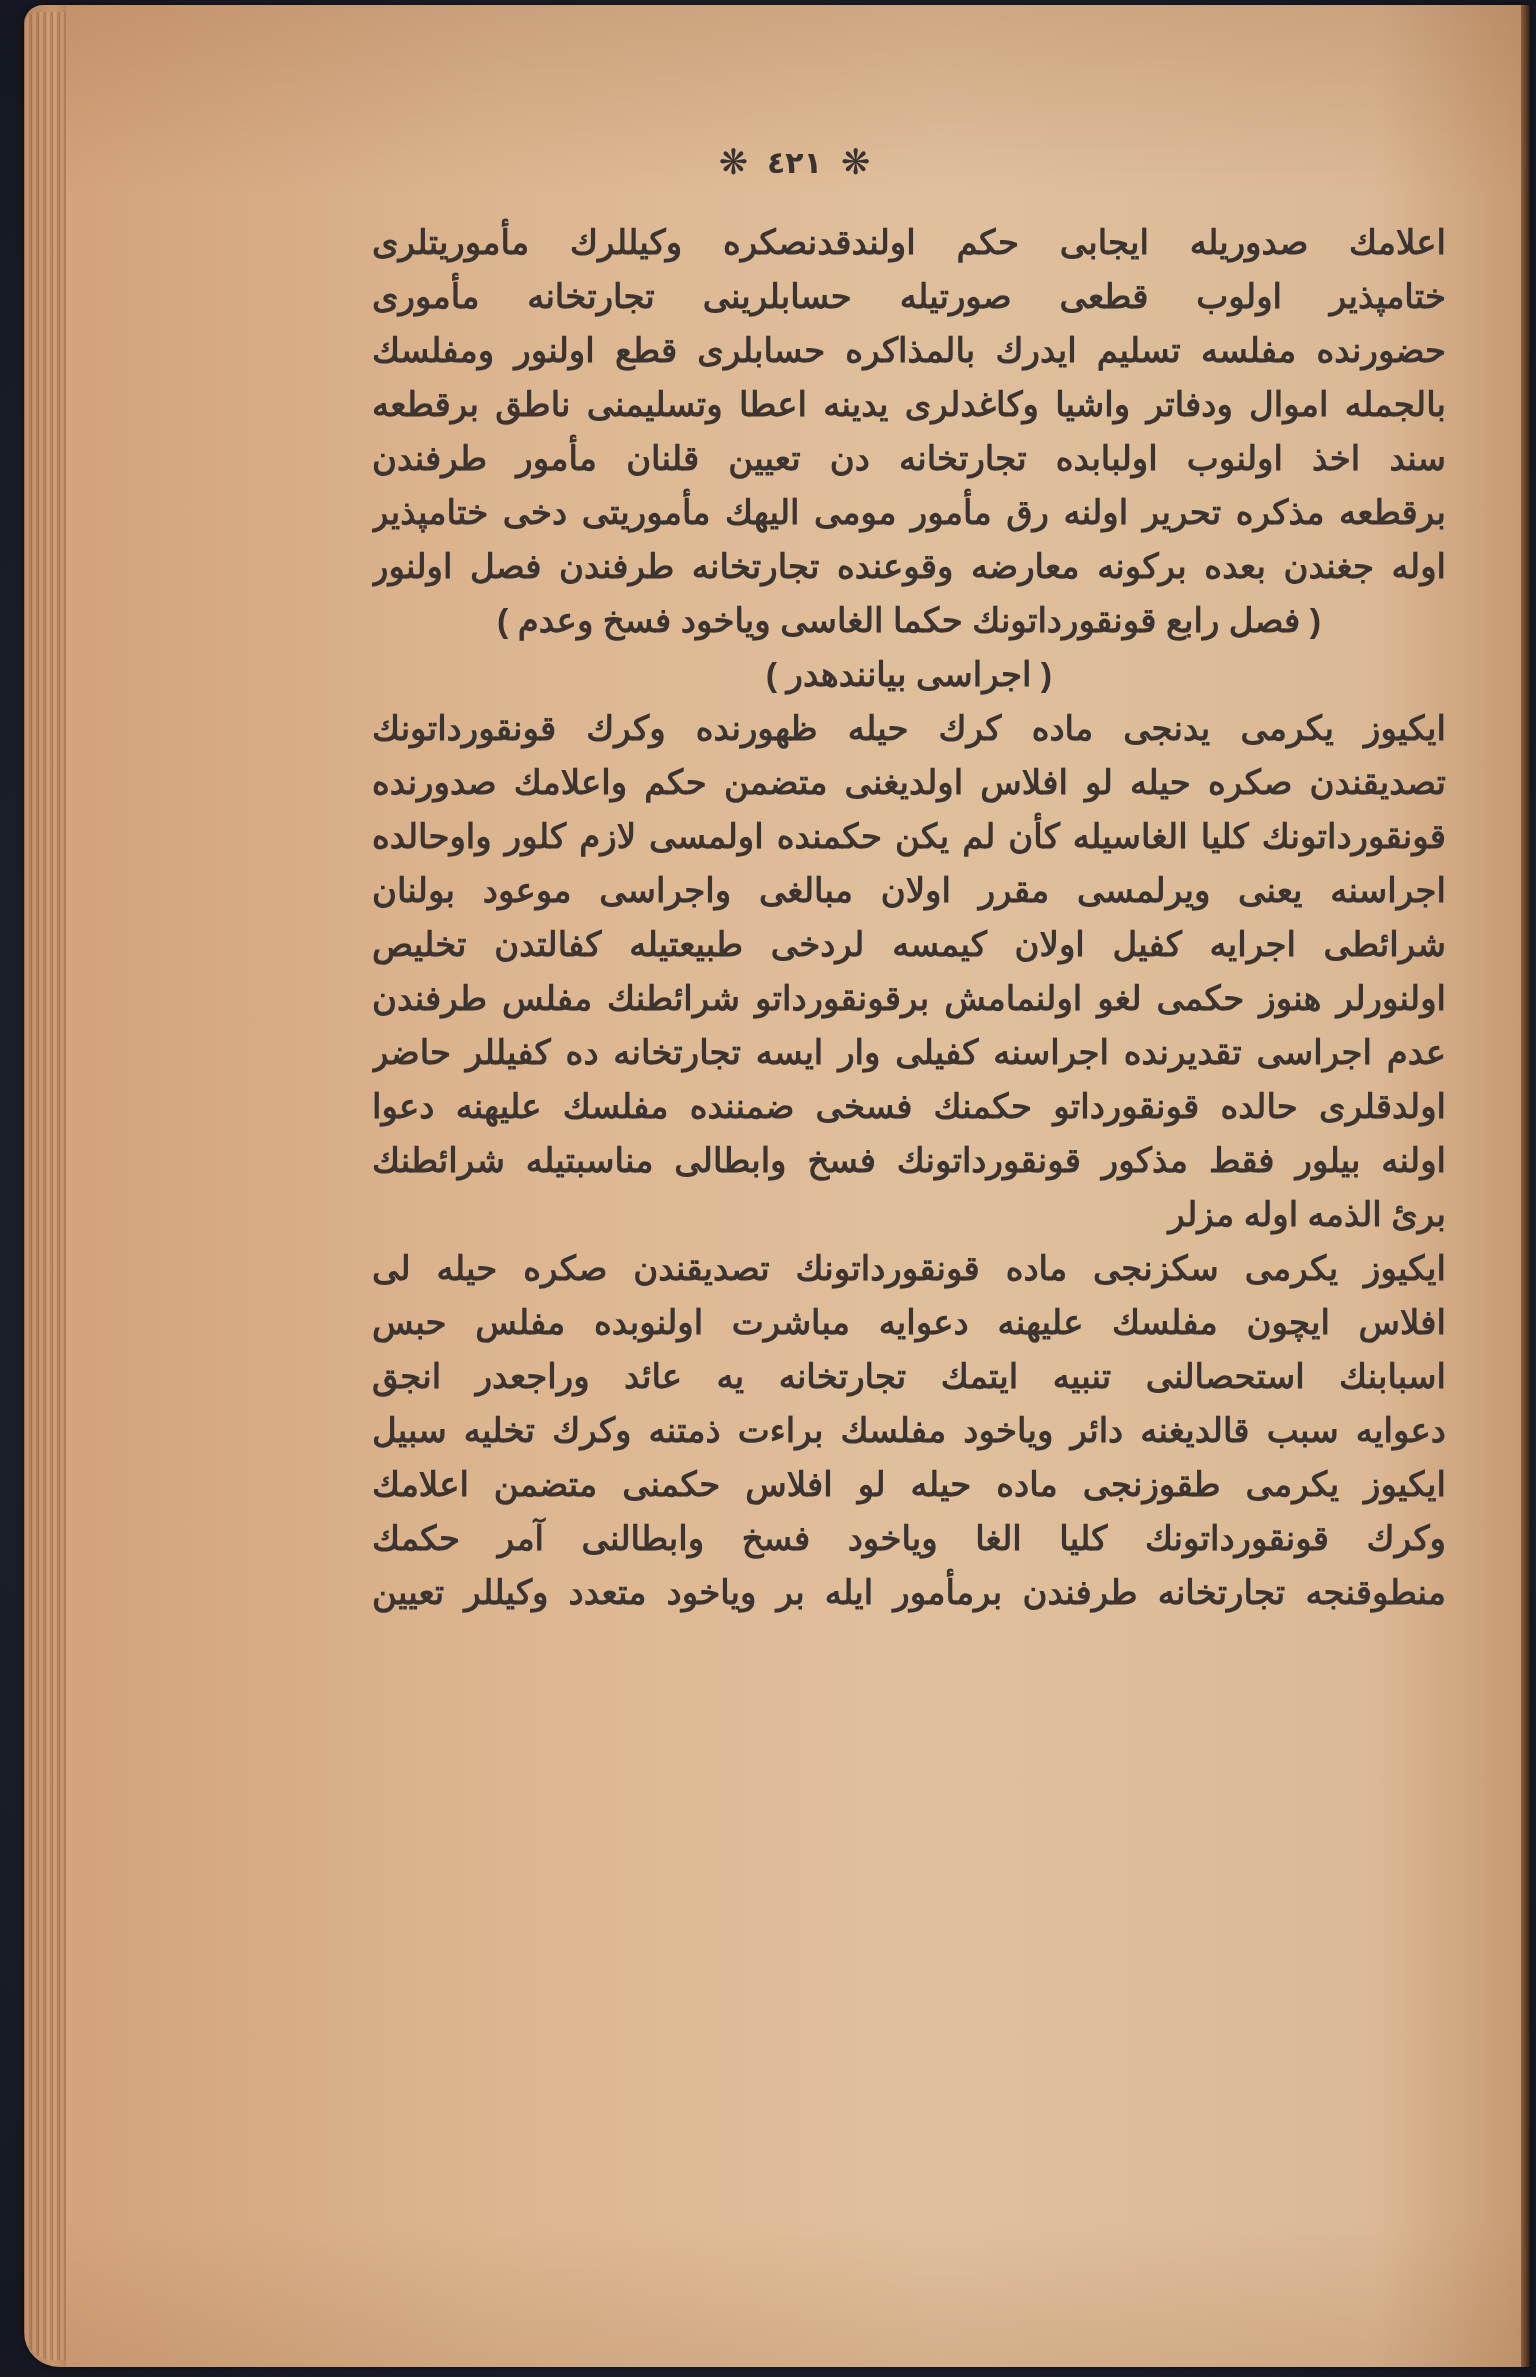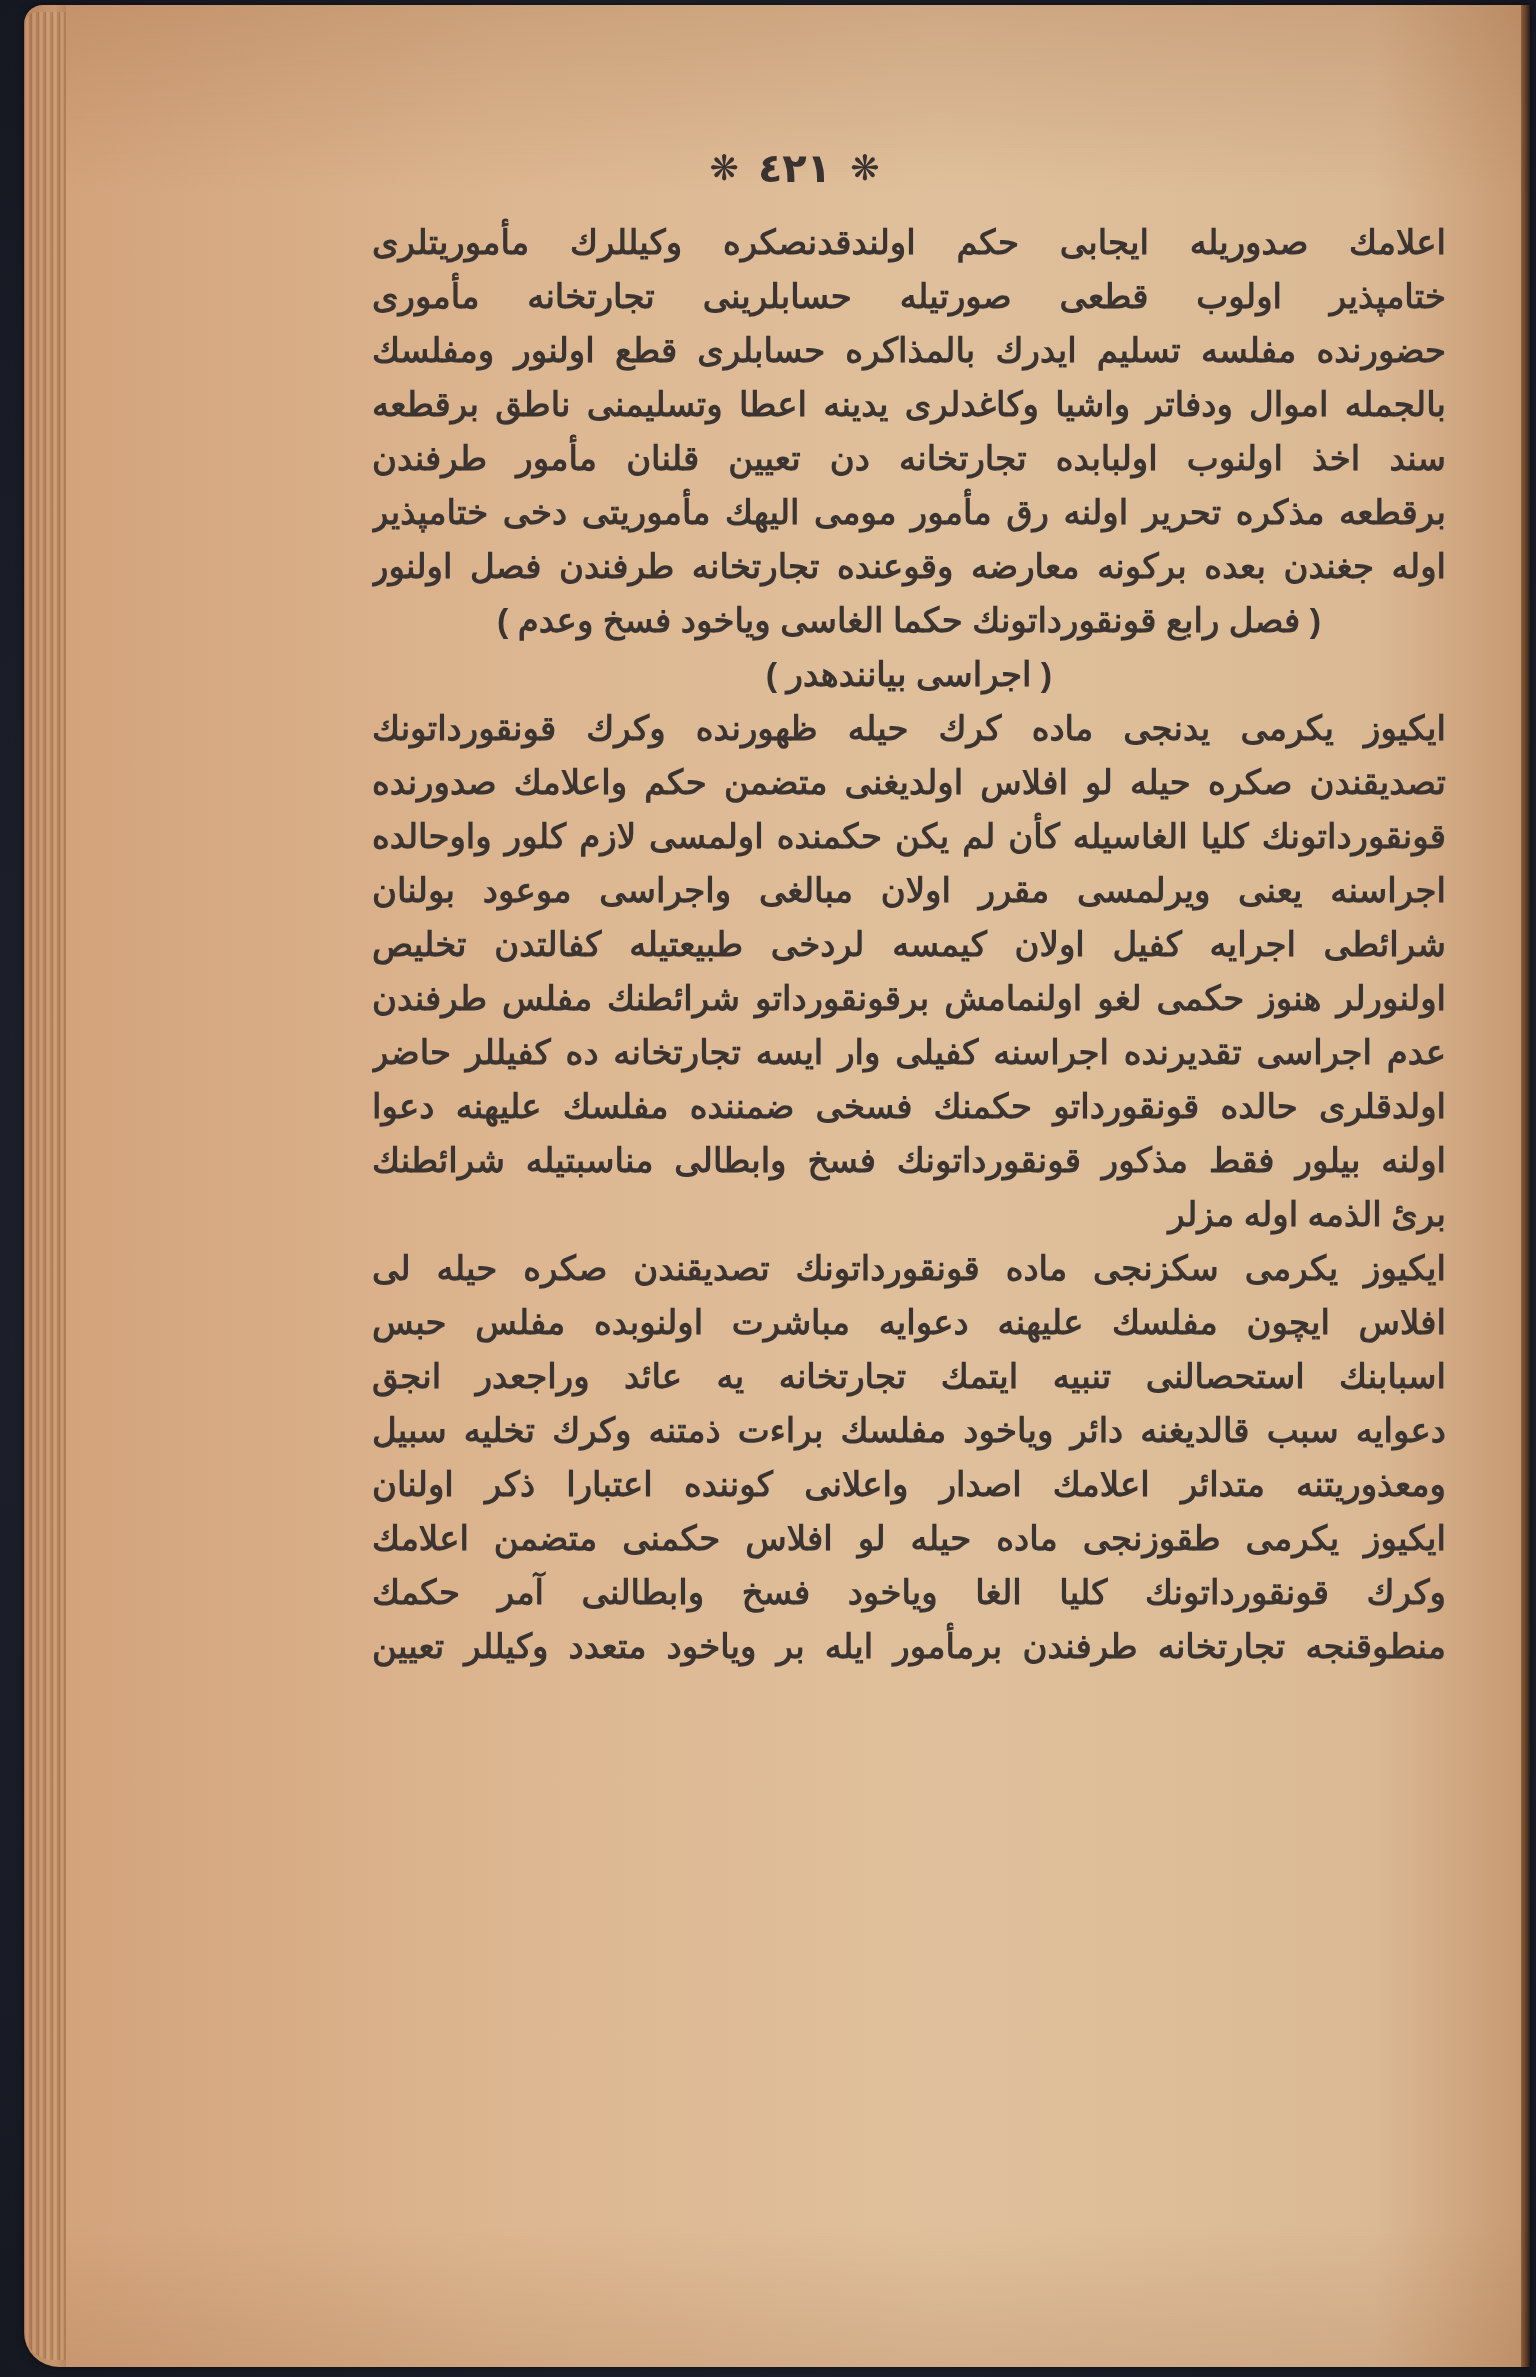--- a/index.html
+++ b/index.html
@@ -79,21 +79,21 @@
       box-sizing: border-box;
       color: #3a3230;
     }
     .ornament {
       font-size: 35px;
       line-height: 1;
       color: #3a3230;
     }
     .page-number {
       font-family: "DejaVu Sans", sans-serif;
-      font-size: 40px;
+      font-size: 30px;
       font-weight: bold;
       letter-spacing: 1.7px;
       color: #3a3230;
     }
     
     .text-block {
       position: absolute;
       left: 372px;
       top: 215px;
       width: 1074px;
@@ -164,21 +164,20 @@
     <div class="line">اولدقلرى حالده قونقورداتو حكمنك فسخى ضمننده مفلسك عليهنه دعوا</div>
     <div class="line">اولنه بيلور فقط مذكور قونقورداتونك فسخ وابطالى مناسبتيله شرائطنك</div>
     <div class="line last">برئ الذمه اوله مزلر</div>
   </div>
 
   <div>
     <div class="line">ايكيوز يكرمى سكزنجى ماده    قونقورداتونك تصديقندن صكره حيله لى</div>
     <div class="line">افلاس ايچون مفلسك عليهنه دعوايه مباشرت اولنوبده مفلس حبس</div>
     <div class="line">اسبابنك استحصالنى تنبيه ايتمك تجارتخانه يه عائد وراجعدر انجق</div>
     <div class="line">دعوايه سبب قالديغنه دائر وياخود مفلسك براءت ذمتنه وكرك تخليه سبيل</div>
-    <div class="line">ومعذوريتنه متدائر اعلامك اصدار واعلانى كوننده اعتبارا ذكر اولنان</div>
   </div>
 
   <div>
     <div class="line">ايكيوز يكرمى طقوزنجى ماده    حيله لو افلاس حكمنى متضمن اعلامك</div>
     <div class="line">وكرك قونقورداتونك كليا الغا وياخود فسخ وابطالنى آمر حكمك</div>
     <div class="line">منطوقنجه تجارتخانه طرفندن برمأمور ايله بر وياخود متعدد وكيللر تعيين</div>
   </div>
 </div>
 
 

